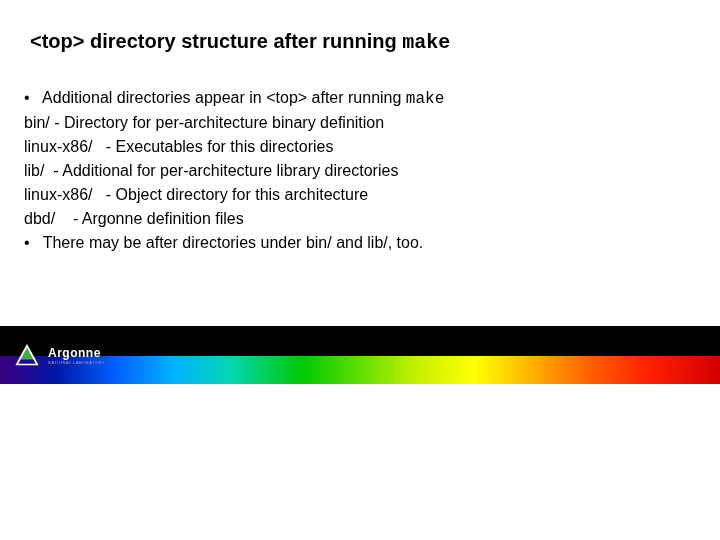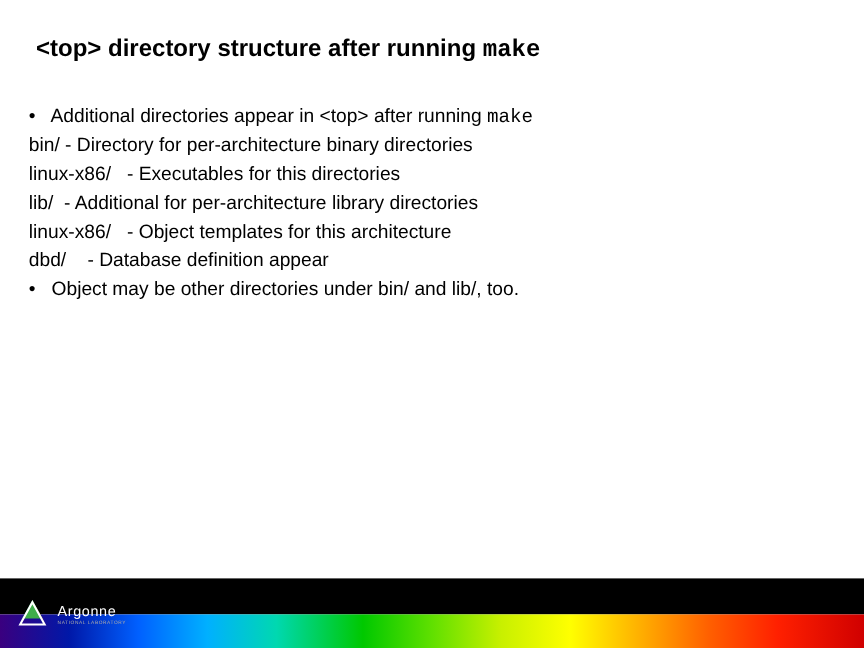--- a/index.html
+++ b/index.html
@@ -8,21 +8,21 @@
     width: 720px;
     height: 540px;
     background: #ffffff;
     font-family: Arial, Helvetica, sans-serif;
     color: #000;
     overflow: hidden;
     position: relative;
   }
   .slide {
     width: 720px;
-    height: 540px;
+    height: 384px;
     position: relative;
     box-sizing: border-box;
   }
   .title {
     position: absolute;
     top: 28px;
     left: 30px;
     right: 30px;
     font-size: 20px;
     font-weight: bold;
@@ -111,46 +111,46 @@
     margin-left: 4px;
     display: flex;
     flex-direction: column;
     justify-content: center;
     line-height: 1;
   }
   .logo-main {
     color: #fff;
     font-size: 12px;
     letter-spacing: 0.5px;
-    font-weight: 400;
+    font-weight: 700;
   }
   .logo-sub {
     color: #aaa;
     font-size: 4px;
     letter-spacing: 0.5px;
     margin-top: 2px;
   }
 </style>
 </head>
 <body>
 
 <div class="slide">
 
   <div class="title">
     <span>&lt;top&gt; directory structure after running </span><span class="mono">make</span>
   </div>
 
   <div class="body">
     <p class="line"><span>•   Additional directories appear in &lt;top&gt; after running </span><span class="mono">make</span></p>
-    <p class="line">bin/ - Directory for per-architecture binary directories</p>
+    <p class="line">bin/ - Directory for per-architecture binary definition</p>
     <p class="line">linux-x86/   - Executables for this directories</p>
     <p class="line">lib/  - Additional for per-architecture library directories</p>
-    <p class="line">linux-x86/   - Object templates for this architecture</p>
-    <p class="line">dbd/    - Database definition appear</p>
-    <p class="line">•   Object may be other directories under bin/ and lib/, too.</p>
+    <p class="line">linux-x86/   - Object directory for this architecture</p>
+    <p class="line">dbd/    - Argonne definition files</p>
+    <p class="line">•   There may be after directories under bin/ and lib/, too.</p>
   </div>
 
   <div class="footer">
     <div class="black-bar"></div>
     <div class="spectrum"></div>
     <div class="logo">
       <div class="logo-tri">
         <svg viewBox="0 0 40 40">
           <polygon points="20,4 36,34 4,34" fill="none"></polygon>
           <polygon points="20,6 30,24 10,24" fill="#3fae49"></polygon>

